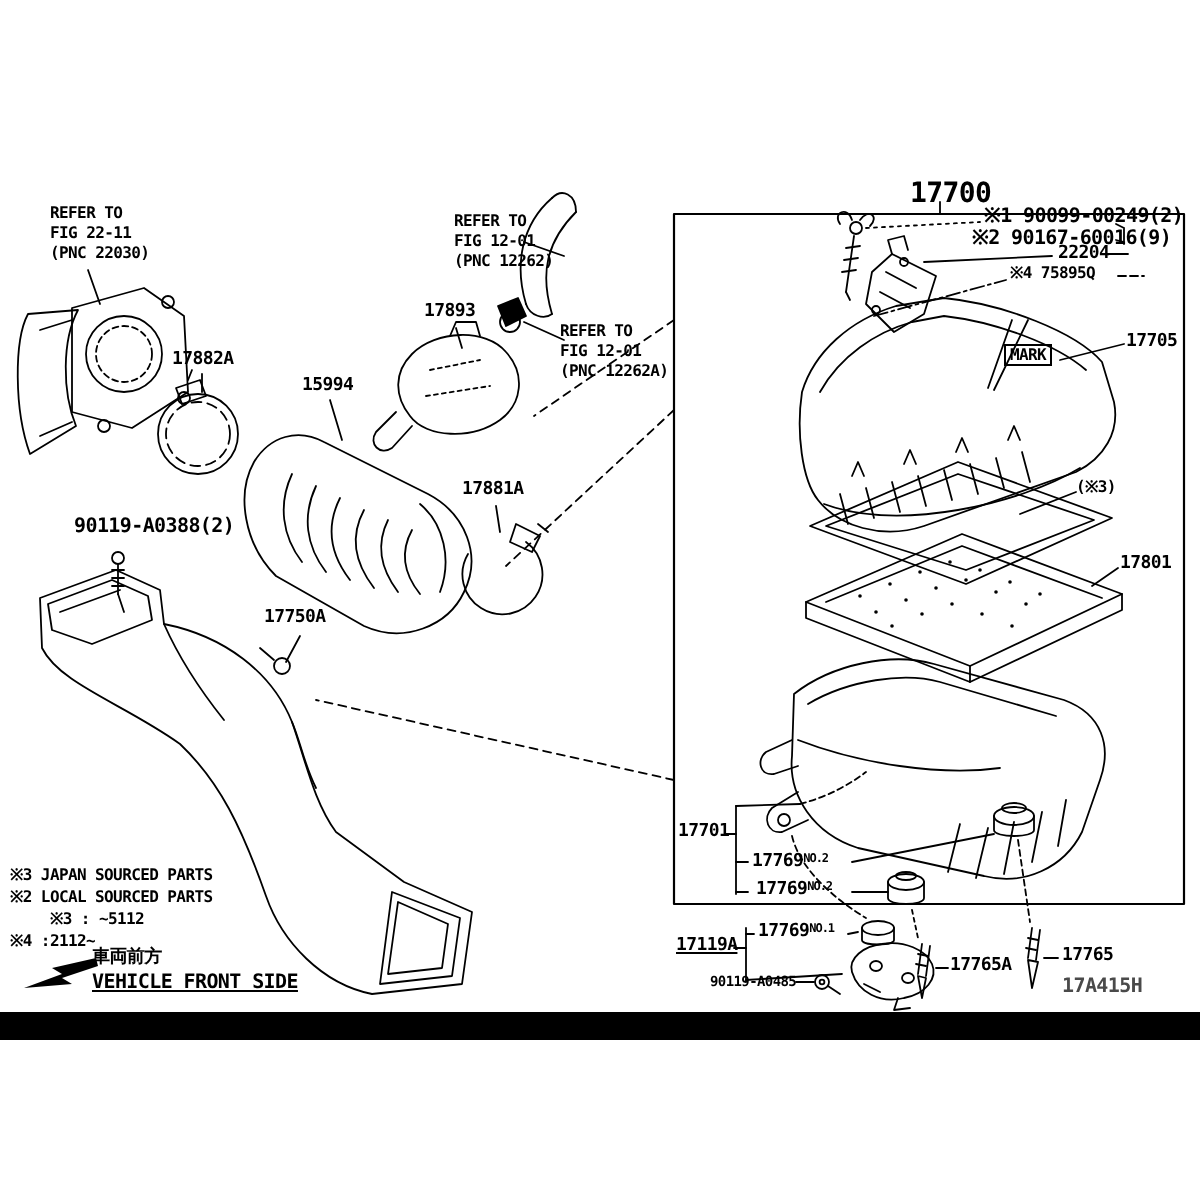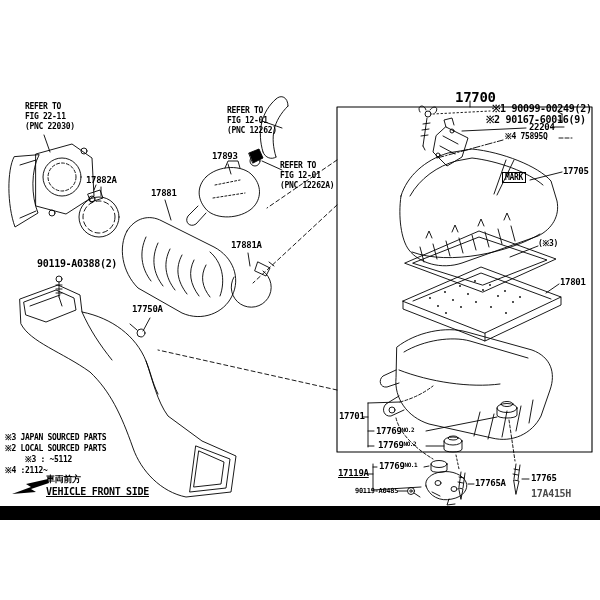--- a/index.html
+++ b/index.html
@@ -310,21 +310,21 @@
     <div>FIG 12-01</div>
     <div>(PNC 12262)</div>
   </div>
   <div class="lbl fs8 ref" style="left:280px;top:161px;">
     <div>REFER TO</div>
     <div>FIG 12-01</div>
     <div>(PNC 12262A)</div>
   </div>
 
   <div class="lbl fs9" style="left:86px;top:175px;">17882A</div>
-  <div class="lbl fs9" style="left:151px;top:188px;">17881</div>
+  <div class="lbl fs9" style="left:151px;top:188px;">15994</div>
   <div class="lbl fs9" style="left:212px;top:151px;">17893</div>
   <div class="lbl fs9" style="left:231px;top:240px;">17881A</div>
   <div class="lbl fs75" style="left:37px;top:258px;">90119-A0388(2)</div>
   <div class="lbl fs9" style="left:132px;top:304px;">17750A</div>
 
   <div class="lbl fs10" style="left:455px;top:89px;">17700</div>
   <div class="lbl fs75" style="left:492px;top:103px;">※1 90099-00249(2)</div>
   <div class="lbl fs75" style="left:486px;top:114px;">※2 90167-60016(9)</div>
   <div class="lbl fs9" style="left:529px;top:122px;">22204</div>
   <div class="lbl fs8" style="left:505px;top:132px;">※4 75895Q</div>

